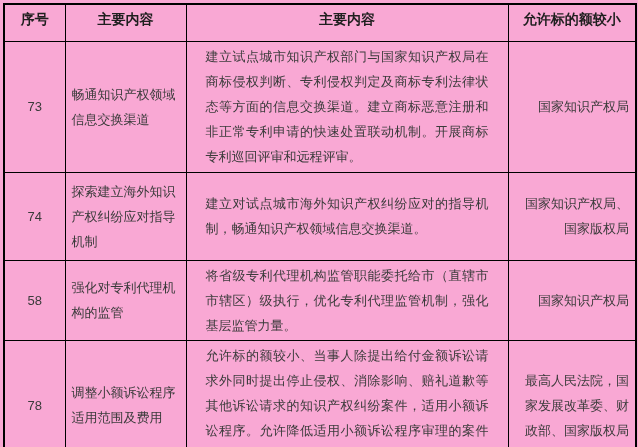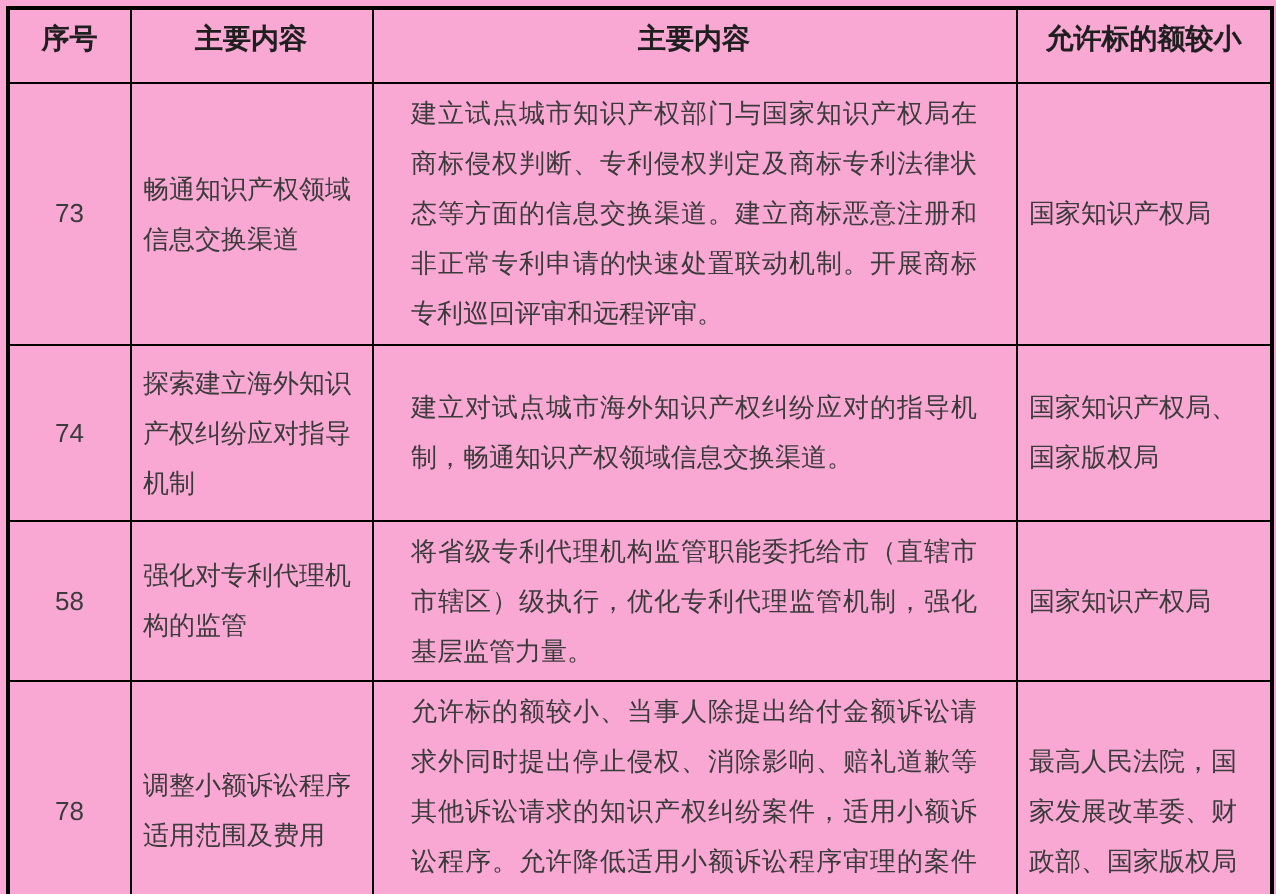--- a/index.html
+++ b/index.html
@@ -66,21 +66,21 @@
     text-align: left;
     padding: 0 6px;
     word-break: break-all;
   }
   td.cell-main {
     text-align: justify;
     padding: 2px 19px;
     word-break: break-all;
   }
   td.cell-dept {
-    text-align: left;
+    text-align: right;
     padding: 12px 6px;
     word-break: break-all;
   }
 </style>
 </head>
 <body>
 
 <div class="page">
   <table class="reform-table">
     <colgroup>

